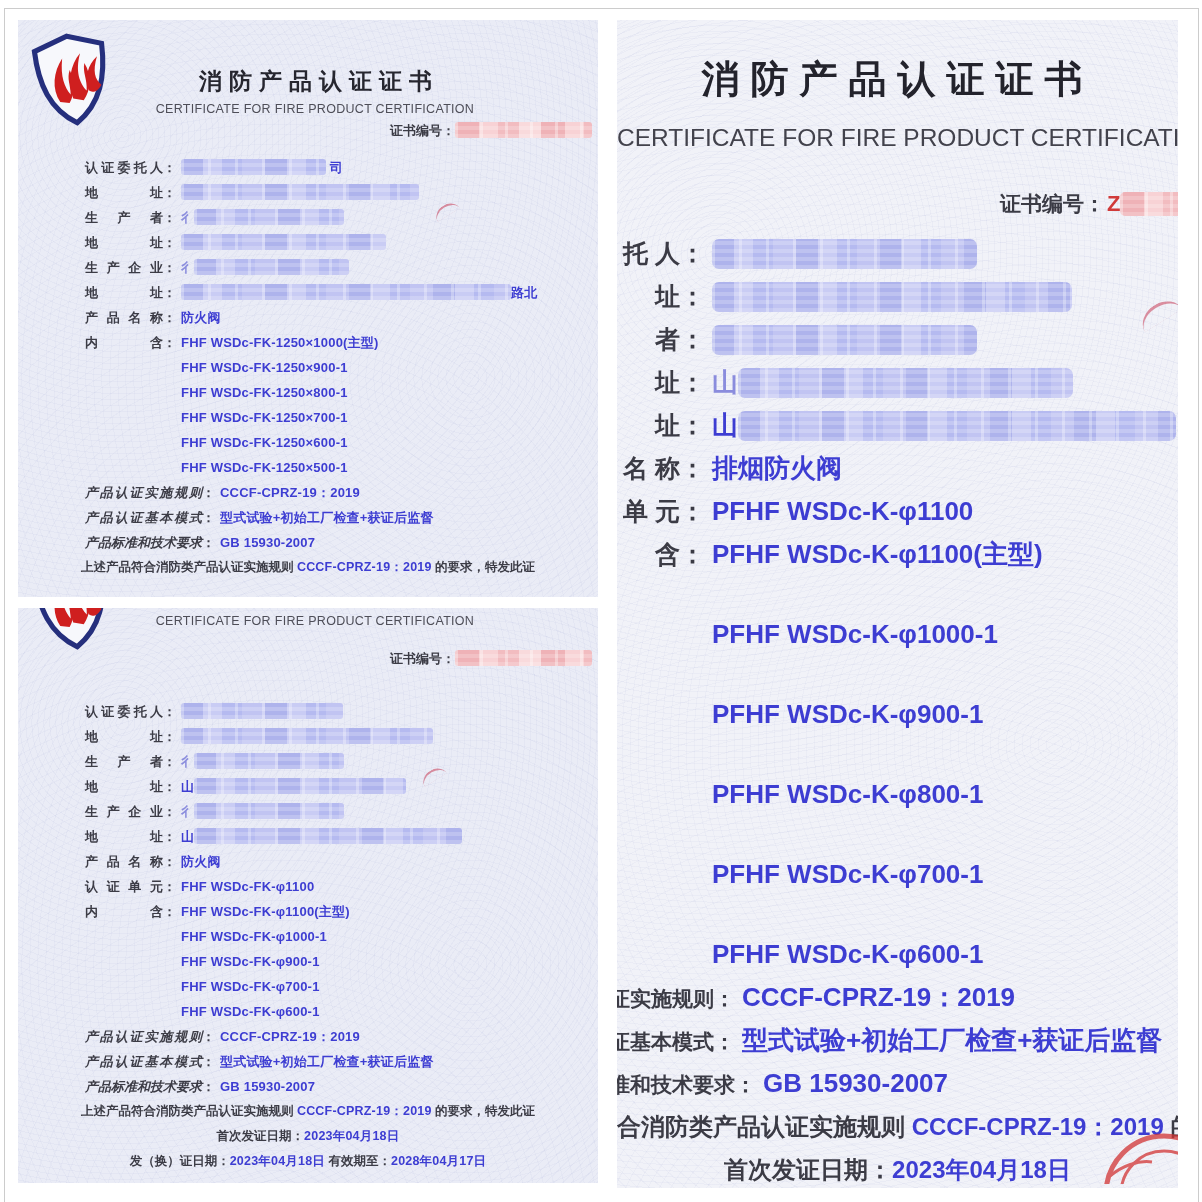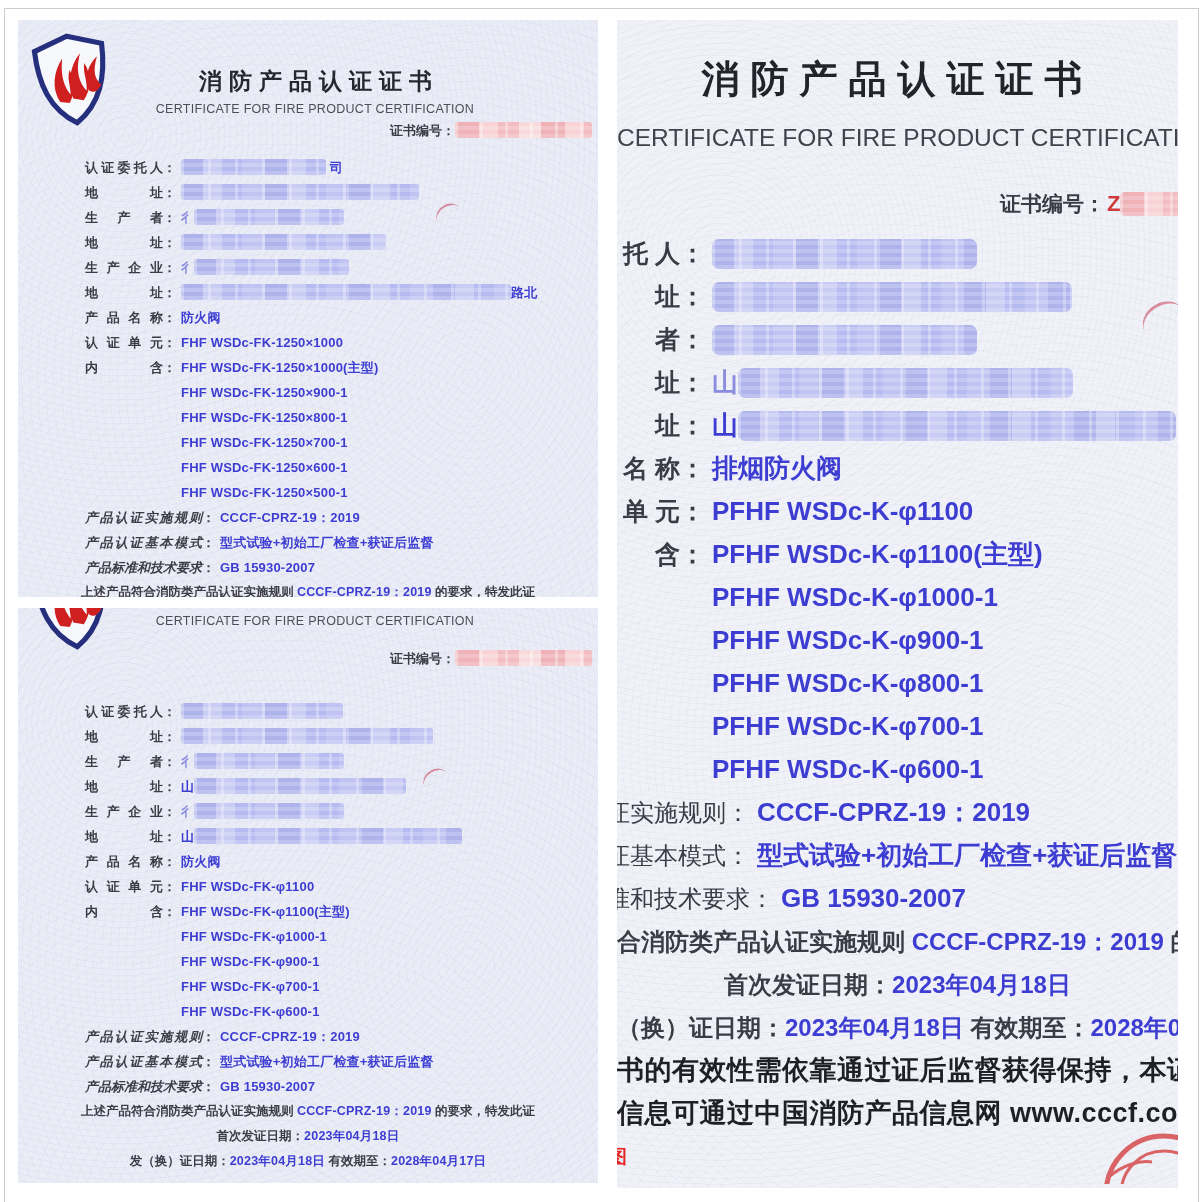--- a/index.html
+++ b/index.html
@@ -52,24 +52,24 @@
   .c-title{position:absolute;top:34px;left:0;width:100%;text-align:center;
            font-size:38px;font-weight:600;letter-spacing:11px;color:#23232c;white-space:nowrap;}
   .c-sub{position:absolute;top:104px;left:0;width:100%;text-align:center;
          font-size:24.5px;color:#42424c;white-space:nowrap;}
   .c-certno{position:absolute;top:170px;left:383px;white-space:nowrap;font-size:21px;font-weight:600;color:#3b3b45;}
   .c-certno .zchar{color:#d03a3a;font-size:22px;font-weight:700;margin-left:2px;}
   .crows{position:absolute;top:212px;left:0;right:0;}
   .cr{white-space:nowrap;height:43px;line-height:43px;font-size:26px;}
   .clab{display:inline-block;width:88px;text-align:right;font-weight:600;color:#3b3b45;
         font-size:25px;margin-right:7px;vertical-align:top;}
-  .clab2{font-weight:400;color:#3b3b45;font-size:24px;margin-right:7px;}
+  .clab2{font-weight:700;color:#3b3b45;font-size:21px;margin-right:7px;}
   .cval{color:#3d3dd2;font-weight:600;}
   .cfrag{color:#8a8cdd;font-weight:600;}
-  .ccont{padding-left:95px;}
+  .ccont{padding-left:95px;margin-top:37px;}
   .cdark{color:#3b3b45;font-weight:600;}
   .cstmt{font-size:24px;}
   .ccenter{text-align:center;}
   .cnote{font-size:27px;font-weight:600;color:#1f1f26;letter-spacing:.5px;}
   .cred{font-size:19px;font-weight:700;color:#e32423;height:43px;line-height:43px;white-space:nowrap;}
   .half{display:inline-block;overflow:hidden;direction:rtl;white-space:nowrap;width:13px;vertical-align:bottom;}
   .half-sm{width:10px;}
 
   .logo{position:absolute;}
   .ink{position:absolute;border-top:2px solid rgba(198,60,85,.55);
@@ -99,21 +99,20 @@
       <span>证书编号：</span><span class="rp" style="width:137px;"></span>
     </div>
     <div class="rows" style="top:135px;">
       <div class="r"><span class="lab">认证委托人</span><span class="colon">：</span><span class="rd" style="width:145px;"></span> <span class="val">司</span></div>
       <div class="r"><span class="lab">地址</span><span class="colon">：</span><span class="rd" style="width:238px;"></span></div>
       <div class="r"><span class="lab">生产者</span><span class="colon">：</span><span class="frag">彳</span><span class="rd" style="width:150px;"></span></div>
       <div class="r"><span class="lab">地址</span><span class="colon">：</span><span class="rd" style="width:205px;"></span></div>
       <div class="r"><span class="lab">生产企业</span><span class="colon">：</span><span class="frag">彳</span><span class="rd" style="width:155px;"></span></div>
       <div class="r"><span class="lab">地址</span><span class="colon">：</span><span class="rd" style="width:330px;"></span><span class="val">路北</span></div>
       <div class="r"><span class="lab">产品名称</span><span class="colon">：</span><span class="val">防火阀</span></div>
-      <div class="r"><span class="lab">认证单元</span><span class="colon">：</span><span class="val">FHF WSDc-FK-1250×1000</span></div>
       <div class="r"><span class="lab">内含</span><span class="colon">：</span><span class="val">FHF WSDc-FK-1250×1000(主型)</span></div>
       <div class="r cont"><span class="val">FHF WSDc-FK-1250×900-1</span></div>
       <div class="r cont"><span class="val">FHF WSDc-FK-1250×800-1</span></div>
       <div class="r cont"><span class="val">FHF WSDc-FK-1250×700-1</span></div>
       <div class="r cont"><span class="val">FHF WSDc-FK-1250×600-1</span></div>
       <div class="r cont"><span class="val">FHF WSDc-FK-1250×500-1</span></div>
       <div class="r"><span class="lab2">产品认证实施规则</span><span class="colon">：</span><span class="val">CCCF-CPRZ-19：2019</span></div>
       <div class="r"><span class="lab2">产品认证基本模式</span><span class="colon">：</span><span class="val">型式试验+初始工厂检查+获证后监督</span></div>
       <div class="r"><span class="lab2">产品标准和技术要求</span><span class="colon">：</span><span class="val">GB 15930-2007</span></div>
       <div class="rc"><span>上述产品符合消防类产品认证实施规则 </span><span class="val">CCCF-CPRZ-19：2019</span><span> 的要求，特发此证</span></div>

